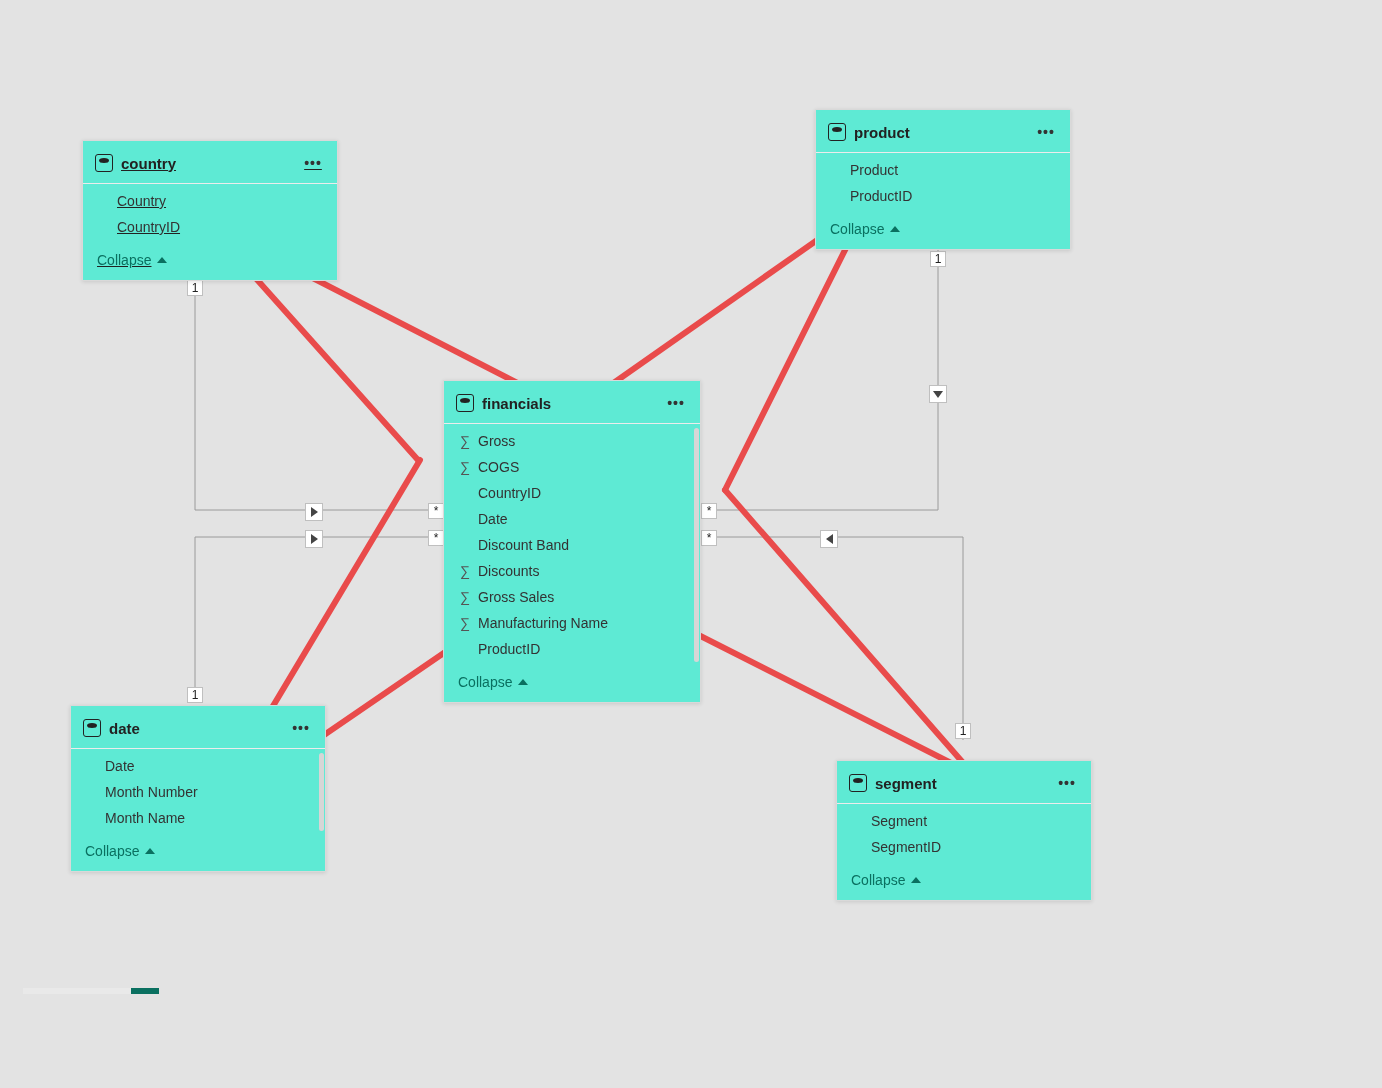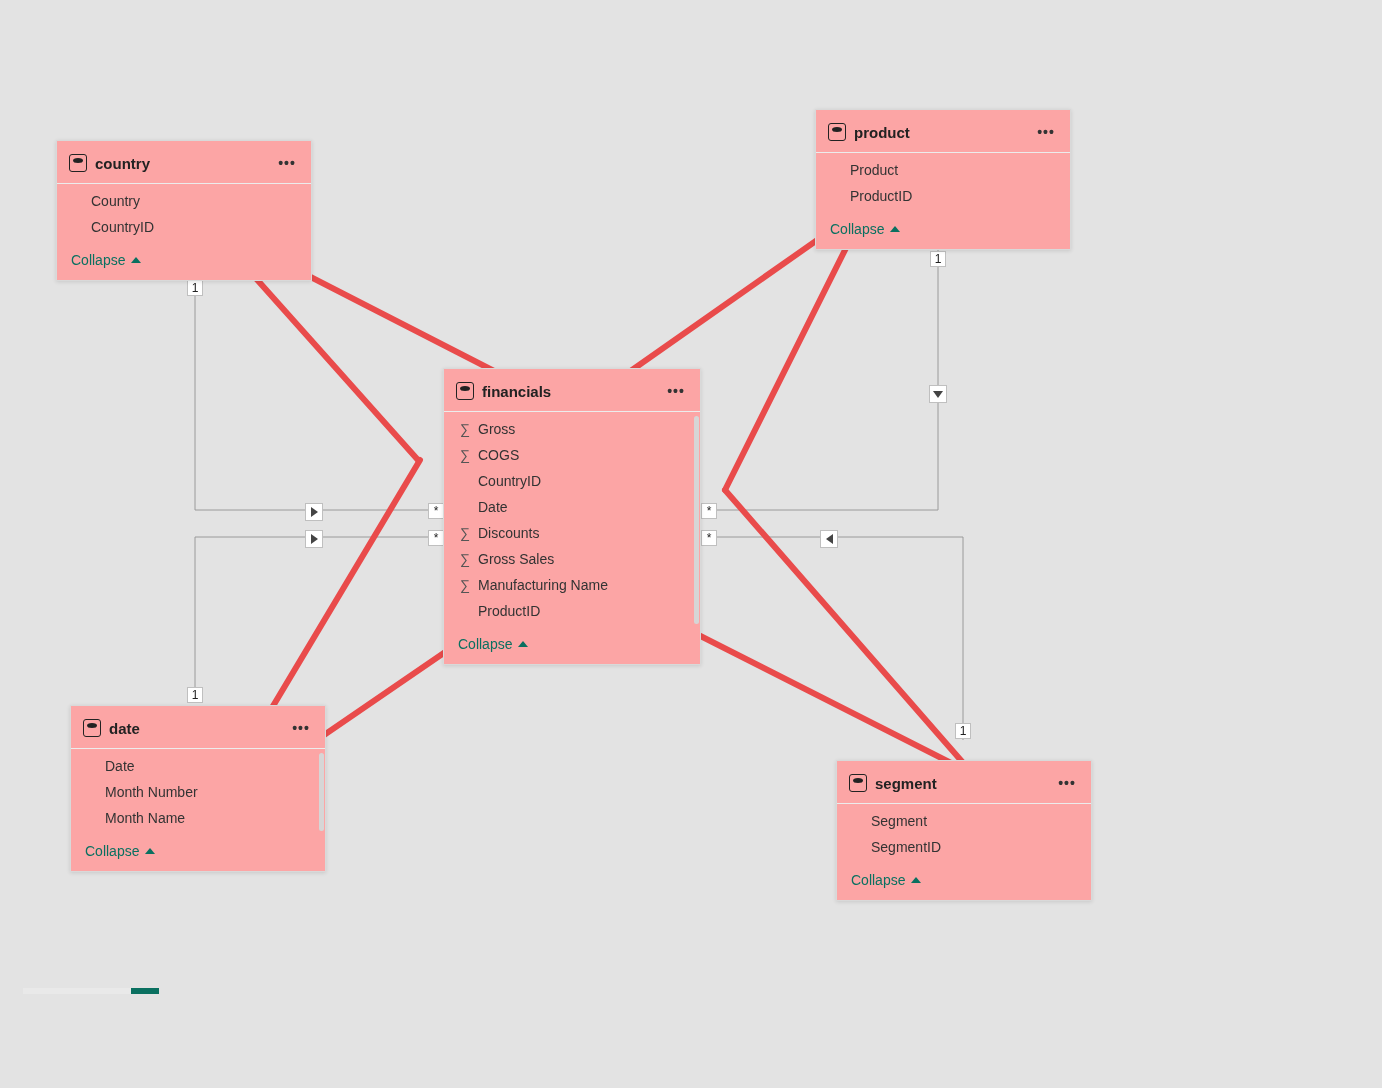--- a/index.html
+++ b/index.html
@@ -20,21 +20,21 @@
   }
   svg.wires {
     position: absolute;
     inset: 0;
     width: 1382px;
     height: 1088px;
     pointer-events: none;
   }
   .table-card {
     position: absolute;
-    background: #fca5a5;
+    background: #5eead4;
     border: 1px solid #d9d9d9;
     box-shadow: 0 1px 4px rgba(0,0,0,0.12);
   }
   .card-header {
     display: flex;
     align-items: center;
     padding: 10px 12px 8px 12px;
     border-bottom: 1px solid #ececec;
   }
   .card-header .title {
@@ -211,21 +211,21 @@
   <div class="badge square" style="left:701px; top:503px;">*</div>
 
   <div class="badge square" style="left:187px; top:687px;">1</div>
   <div class="badge arrow arrow-right" style="left:305px; top:530px;"></div>
   <div class="badge square" style="left:428px; top:530px;">*</div>
 
   <div class="badge square" style="left:955px; top:723px;">1</div>
   <div class="badge arrow arrow-left" style="left:820px; top:530px;"></div>
   <div class="badge square" style="left:701px; top:530px;">*</div>
 
-  <div id="card-country" class="table-card" style="left:56px; top:140px; width:254px;">
+  <div id="card-country" class="table-card" style="left:82px; top:140px; width:254px;text-decoration:underline;">
     <div class="card-header">
       <span class="db-icon"></span>
       <span class="title">country</span>
       <span class="more-btn">•••</span>
     </div>
     <div class="fields">
         <div class="field-row">
           <span class="sigma hidden">∑</span>
           <span>Country</span>
         </div>
@@ -255,21 +255,21 @@
           <span class="sigma hidden">∑</span>
           <span>ProductID</span>
         </div>
       </div>
     <div class="collapse-link">
       <span>Collapse</span>
       <span class="chev-up"></span>
     </div>
   </div>
 
-  <div id="card-financials" class="table-card" style="left:443px; top:368px; width:256px;">
+  <div id="card-financials" class="table-card" style="left:443px; top:380px; width:256px;">
     <div class="card-header">
       <span class="db-icon"></span>
       <span class="title">financials</span>
       <span class="more-btn">•••</span>
     </div>
     <div class="fields has-scroll">
       <div class="field-row">
           <span class="sigma">∑</span>
           <span>Gross</span>
         </div>
@@ -277,20 +277,24 @@
           <span class="sigma">∑</span>
           <span>COGS</span>
         </div>
         <div class="field-row">
           <span class="sigma hidden">∑</span>
           <span>CountryID</span>
         </div>
         <div class="field-row">
           <span class="sigma hidden">∑</span>
           <span>Date</span>
+        </div>
+        <div class="field-row">
+          <span class="sigma hidden">∑</span>
+          <span>Discount Band</span>
         </div>
         <div class="field-row">
           <span class="sigma">∑</span>
           <span>Discounts</span>
         </div>
         <div class="field-row">
           <span class="sigma">∑</span>
           <span>Gross Sales</span>
         </div>
         <div class="field-row">

